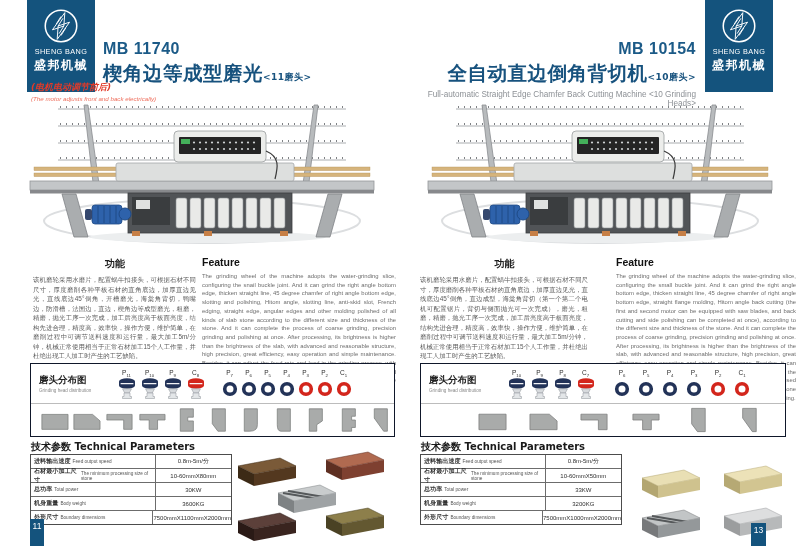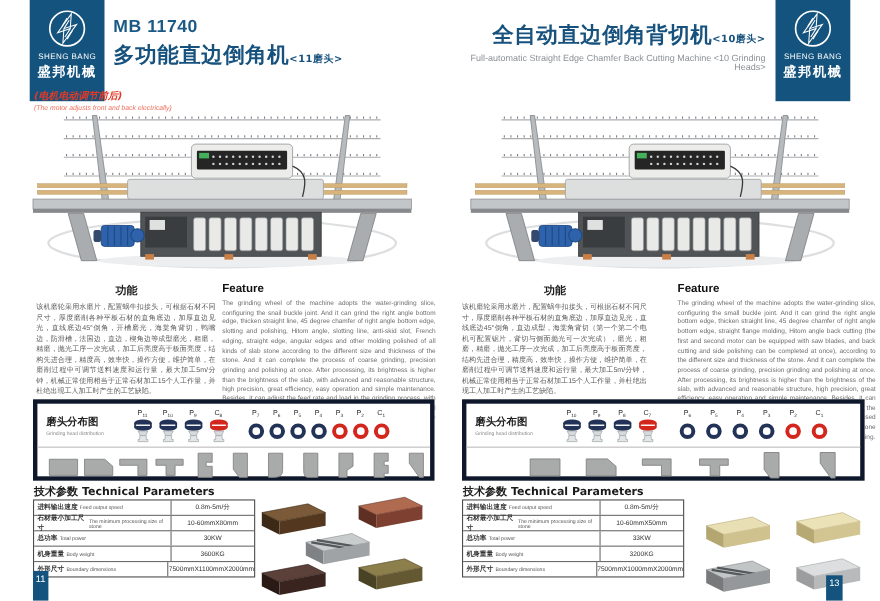--- a/index.html
+++ b/index.html
@@ -16,21 +16,21 @@
   #p0 .logo{left:27px;} #p1 .logo{left:305px;}
   .logo svg{display:block;margin:5px auto 0;}
   .logo-en{font-size:7.3px;letter-spacing:.4px;}
   .logo-cn{font-size:12px;font-weight:bold;letter-spacing:1.5px;margin-top:1px;
            font-family:"DejaVu Sans",sans-serif;}
 
   
   .header{position:absolute;top:16px;}
   #p0 .header{left:103px;text-align:left;}
   #p1 .header{right:104px;text-align:right;}
-  .model{font-size:16px;color:var(--titleblue);font-weight:bold;letter-spacing:.5px;}
+  .model{font-size:16px;color:var(--titleblue);font-weight:bold;letter-spacing:.5px;margin-top:24px;}
   .title-cn{font-size:19.5px;color:#17527e;font-weight:bold;margin-top:2px;
             font-family:"DejaVu Sans",sans-serif;letter-spacing:.5px;}
   .title-suffix{font-size:9px;font-weight:bold;}
   .subtitle{font-size:8.2px;color:#8d9196;margin-top:3px;}
 
   
   .note{position:absolute;top:81px;}
   #p0 .note{left:31px;font-style:italic;} #p1 .note{right:30px;text-align:right;}
   .note-cn{font-size:9px;font-weight:bold;color:#e23a28;
            font-family:"DejaVu Sans",sans-serif;}
@@ -45,21 +45,21 @@
   #p0 .func{left:33px;width:163px;} #p1 .func{left:20px;width:168px;}
   .sec-head-cn{font-size:10px;font-weight:bold;color:#1d1d1d;margin:0 0 4px 1px;
                font-family:"DejaVu Sans",sans-serif;text-align:center;}
   .func-text{font-size:6.4px;line-height:9.5px;color:#5a5a5a;text-align:justify;}
   .feature{position:absolute;top:256px;}
   #p0 .feature{left:202px;width:194px;} #p1 .feature{left:216px;width:180px;}
   .sec-head-en{font-size:10.5px;font-weight:bold;color:#111;margin:0 0 4px 0;}
   .feature-text{font-size:5.9px;line-height:8.7px;color:#6d6d6d;text-align:justify;}
 
   
-  .dist{position:absolute;top:363px;height:74px;border:4px solid #0f172a;background:#fff;box-sizing:border-box;}
+  .dist{position:absolute;top:363px;height:74px;border:1px solid #0f172a;background:#fff;box-sizing:border-box;}
   #p0 .dist{left:30px;width:365px;} #p1 .dist{left:20px;width:366px;}
   .dist-top{height:40px;border-bottom:1px solid #bcbcbc;display:flex;align-items:center;box-sizing:border-box;}
   .dist-label{width:76px;padding-left:8px;flex:none;}
   .dist-label-cn{font-size:9.5px;font-weight:bold;color:#222;
                  font-family:"DejaVu Sans",sans-serif;}
   .dist-label-en{font-size:4.6px;color:#8a8a8a;margin-top:1px;}
   .heads{display:flex;align-items:flex-start;padding-top:2px;}
   .head-item{display:flex;flex-direction:column;align-items:center;}
   .head-item.cup{width:23px;}
   .head-item.ring{width:19px;}
@@ -120,21 +120,21 @@
           <line x1="24" y1="14" x2="19" y2="22"></line>
         <line x1="22" y1="32" x2="27" y2="24"></line>
           <line x1="20" y1="30" x2="25" y2="22"></line>
       </g>
     </svg>
     <div class="logo-en">SHENG BANG</div>
     <div class="logo-cn">盛邦机械</div>
   </div>
   <div class="header">
     <div class="model">MB 11740</div>
-    <div class="title-cn"><span>多功能直边倒角机</span><span class="title-suffix">&lt;11磨头&gt;</span></div>
+    <div class="title-cn"><span>楔角边等成型磨光</span><span class="title-suffix">&lt;11磨头&gt;</span></div>
   </div>
   <div class="note">
     <div class="note-cn">(电机电动调节前后)</div>
     <div class="note-en">(The motor adjusts front and back electrically)</div>
   </div>
   <div class="machine">
   <svg viewBox="0 0 348 152" width="348" height="152">
     <ellipse cx="174" cy="122" rx="158" ry="22" fill="none" stroke="#dcdee0" stroke-width="2"></ellipse>
     <ellipse cx="180" cy="138" rx="118" ry="6" fill="#eceeef"></ellipse>
     <g stroke="#aaadb0" stroke-width="1">
@@ -438,20 +438,21 @@
         <line x1="22" y1="12" x2="17" y2="20"></line>
           <line x1="24" y1="14" x2="19" y2="22"></line>
         <line x1="22" y1="32" x2="27" y2="24"></line>
           <line x1="20" y1="30" x2="25" y2="22"></line>
       </g>
     </svg>
     <div class="logo-en">SHENG BANG</div>
     <div class="logo-cn">盛邦机械</div>
   </div>
   <div class="header">
+    <div class="model">MB 10154</div>
     <div class="title-cn"><span>全自动直边倒角背切机</span><span class="title-suffix">&lt;10磨头&gt;</span></div>
     <div class="subtitle">Full-automatic Straight Edge Chamfer Back Cutting Machine &lt;10 Grinding Heads&gt;</div>
   </div>
   <div class="machine">
   <svg viewBox="0 0 348 152" width="348" height="152">
     <ellipse cx="174" cy="122" rx="158" ry="22" fill="none" stroke="#dcdee0" stroke-width="2"></ellipse>
     <ellipse cx="180" cy="138" rx="118" ry="6" fill="#eceeef"></ellipse>
     <g stroke="#aaadb0" stroke-width="1">
       <line x1="30" y1="10" x2="318" y2="10"></line>
           <line x1="30" y1="27" x2="318" y2="27"></line>

